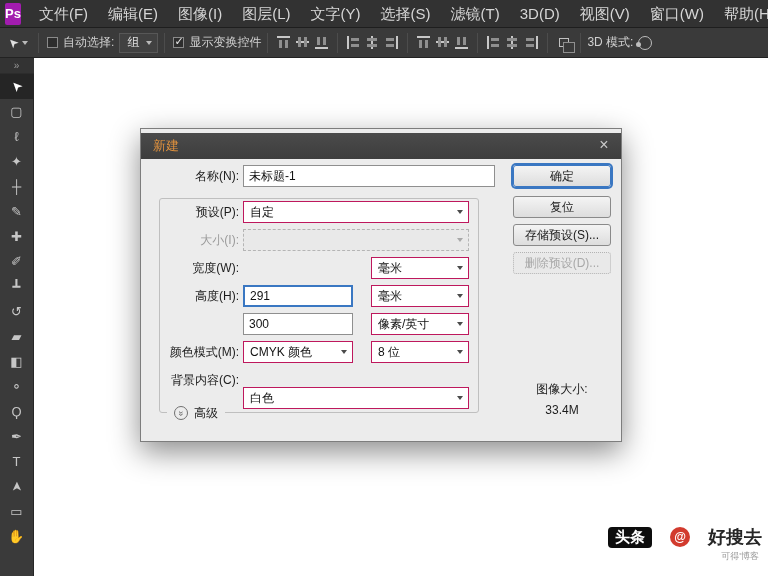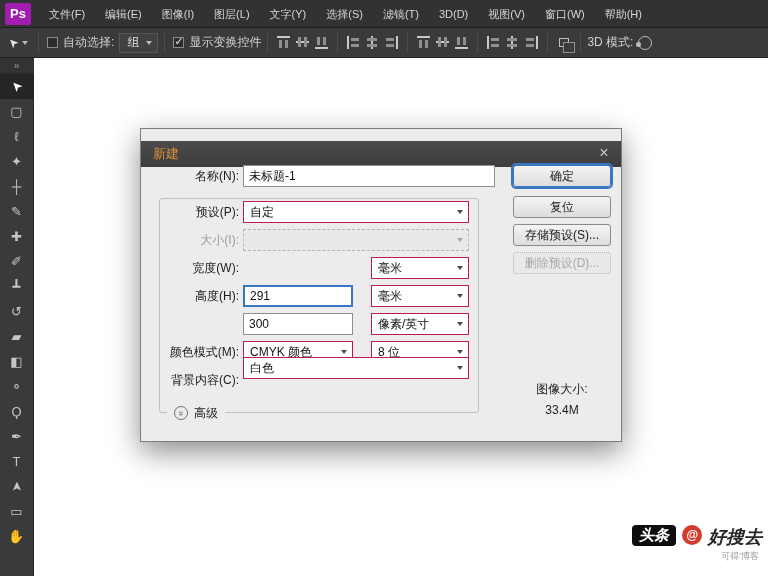--- a/index.html
+++ b/index.html
@@ -4,21 +4,21 @@
 <style>
   * { margin:0; padding:0; box-sizing:border-box; }
   body { font-family:"Liberation Sans","DejaVu Sans",sans-serif; background:#888; }
   #root { position:relative; width:768px; height:576px; background:#fff; overflow:hidden; font-size:12px; }
 
   
   .menubar { position:absolute; left:0; top:0; width:768px; height:28px; background:#323232;
              border-bottom:1px solid #1e1e1e; display:flex; align-items:center; color:#d6d6d6; }
   .ps-logo { width:26px; height:22px; margin:0 8px 0 5px; background:#a21caf; color:#fff;
              font-weight:bold; font-size:13px; display:flex; align-items:center; justify-content:center; border-radius:2px; }
-  .menu-item { padding:0 10px; height:28px; line-height:28px; font-size:11px; cursor:default; white-space:nowrap; }
+  .menu-item { padding:0 10px; height:28px; line-height:28px; font-size:15px; cursor:default; white-space:nowrap; }
 
   
   .optionsbar { position:absolute; left:0; top:28px; width:768px; height:30px; background:#3a3a3a;
                 border-bottom:1px solid #222; display:flex; align-items:center; color:#cfcfcf; }
   .osep { width:1px; height:20px; background:#2a2a2a; border-right:1px solid #4c4c4c; margin:0 6px; display:block; }
   .optool { display:flex; align-items:center; gap:4px; padding:0 4px 0 8px; color:#e0e0e0; }
   .cb { width:11px; height:11px; border:1px solid #8a8a8a; background:#2d2d2d; margin:0 5px 0 2px; position:relative; display:inline-block; }
   .cb.checked::after { content:"✓"; position:absolute; left:0; top:-3px; font-size:11px; color:#eaeaea; }
   .olabel { white-space:nowrap; }
   .odd { height:20px; background:#414141; border:1px solid #575757; display:flex; align-items:center;
@@ -50,21 +50,21 @@
   .tg { display:inline-block; line-height:1; }
   .rnw { transform:rotate(-135deg); }
   .rup { transform:rotate(-90deg); }
 
   
   .canvas { position:absolute; left:35px; top:59px; right:0; bottom:0; background:#ffffff; }
 
   
   .dialog { position:absolute; left:140px; top:128px; width:482px; height:314px; background:#ececec;
             border:1px solid #7d7d7d; box-shadow:0 10px 28px rgba(0,0,0,.45); }
-  .dlg-title { position:absolute; left:0; top:12px; right:0; height:26px; background:linear-gradient(#4b4b4b,#3d3d3d);
+  .dlg-title { position:absolute; left:0; top:4px; right:0; height:26px; background:linear-gradient(#4b4b4b,#3d3d3d);
                display:flex; align-items:center; padding:0 12px; color:#e0913d; font-size:13px; }
   .dlg-close { position:absolute; right:8px; top:3px; width:18px; text-align:center; color:#c9c9c9; font-size:16px; cursor:default; }
   .dlg-body { position:absolute; left:0; top:26px; right:0; bottom:0; }
   .gframe { position:absolute; left:18px; top:43px; width:320px; height:215px; border:1px solid #bfbfbf; border-radius:3px; }
   .lbl { position:absolute; width:90px; left:8px; text-align:right; height:22px; line-height:22px; color:#1c1c1c; white-space:nowrap; }
   .lbl.dis { color:#9b9b9b; }
   .tin { position:absolute; height:22px; border:1px solid #8f8f8f; background:#fff; font-size:12px;
          padding:0 5px; font-family:inherit; color:#111; }
   .tin.focus { border:2px solid #3a77c2; }
   .dd { position:absolute; height:22px; background:#fff; border:1px solid #be185d; display:flex; align-items:center;
@@ -79,21 +79,21 @@
   .btn.disabled { color:#a8a8a8; border:1px dotted #b3b3b3; background:#e9e9e9; box-shadow:none; }
   .adv { position:absolute; left:26px; top:247px; height:22px; background:#ececec; display:flex;
          align-items:center; gap:6px; padding:0 7px; color:#1c1c1c; }
   .adv-ic { width:14px; height:14px; border:1px solid #707070; border-radius:50%; color:#555;
             display:flex; align-items:center; justify-content:center; }
   .adv-ic span { font-size:9px; transform:rotate(90deg); display:inline-block; line-height:1; }
   .imgsize { position:absolute; left:372px; width:98px; text-align:center; color:#1c1c1c; }
 
   
   .wm { position:absolute; right:6px; bottom:6px; display:flex; flex-direction:column; align-items:flex-end; }
-  .wm-row { display:flex; align-items:flex-start; gap:6px;font-style:italic; }
+  .wm-row { display:flex; align-items:center; gap:18px; }
   .wm-badge { background:#0d0d0d; color:#fff; font-size:15px; font-weight:bold; padding:1px 7px; border-radius:4px; }
   .wm-logo { width:20px; height:20px; border-radius:50%; background:#d23b2e; color:#fff; display:flex;
              align-items:center; justify-content:center; font-size:12px; font-weight:bold; }
   .wm-site { font-size:18px; font-weight:bold; color:#262626; text-shadow:0 0 2px #fff, 0 0 2px #fff; }
   .wm-sub { font-size:9px; color:#9a9a9a; margin:1px 3px 7px 0; }
 </style>
 </head>
 <body>
 
 <div id="root">
@@ -267,21 +267,21 @@
       <div class="dd" style="left:102px;top:186px;width:110px">
         <span>CMYK 颜色</span>
         <i class="car"></i>
       </div>
       <div class="dd" style="left:230px;top:186px;width:98px">
         <span>8 位</span>
         <i class="car"></i>
       </div>
 
       <span class="lbl" style="top:214px">背景内容(C):</span>
-      <div class="dd" style="left:102px;top:202px;width:226px">
+      <div class="dd" style="left:102px;top:232px;width:226px">
         <span>白色</span>
         <i class="car"></i>
       </div>
 
       <div class="adv">
         <span class="adv-ic">
             <span>»</span>
           </span>
         <span>高级</span>
       </div>

